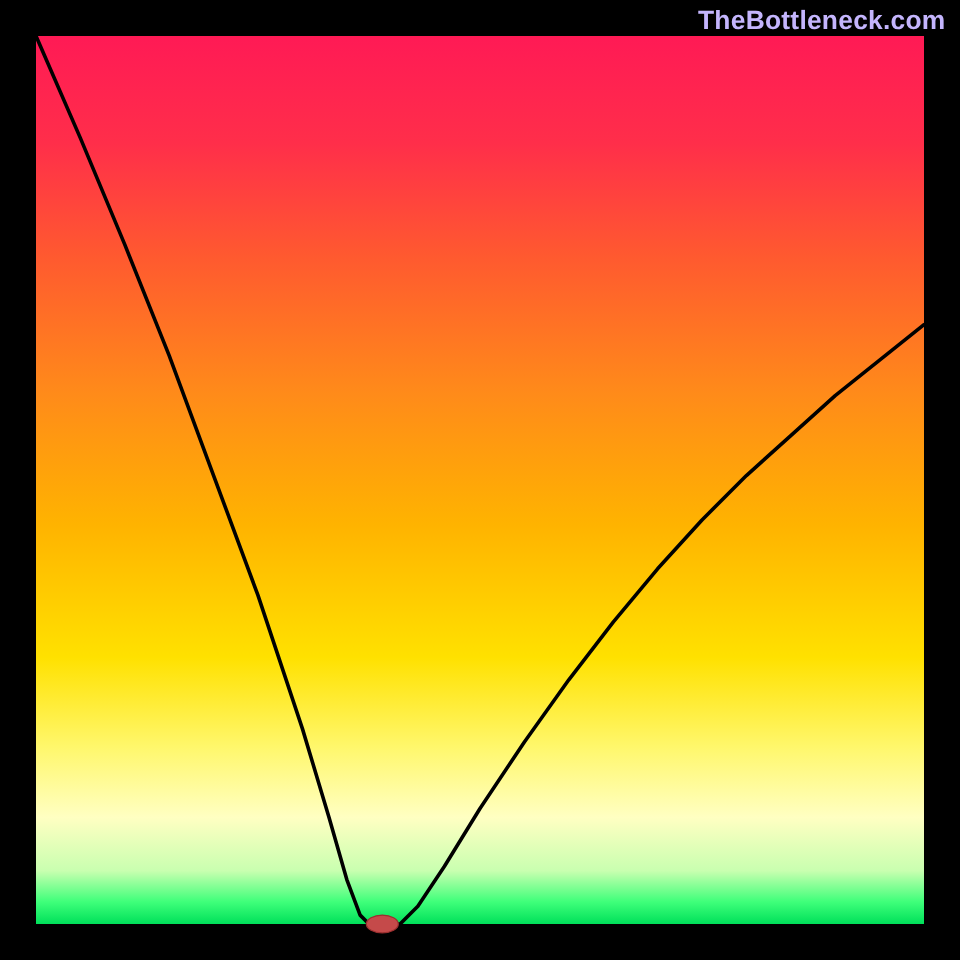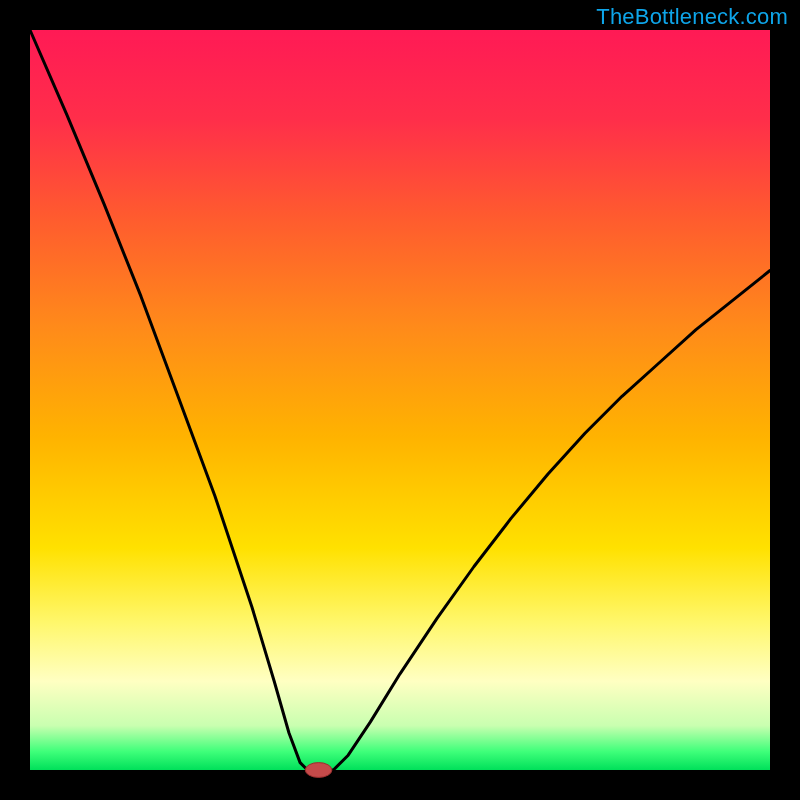--- a/index.html
+++ b/index.html
@@ -14,23 +14,23 @@
   .frame {
     position: relative;
     width: 800px;
     height: 800px;
     background: #000;
   }
   .watermark {
     position: absolute;
     top: 4px;
     right: 12px;
-    color: #0ea5e9;
+    color: #c4b5fd;
     font-size: 22px;
-    font-weight: 400;
+    font-weight: 700;
     letter-spacing: 0.2px;
     user-select: none;
   }
   svg {
     position: absolute;
     top: 0;
     left: 0;
   }
 </style>
 </head>

